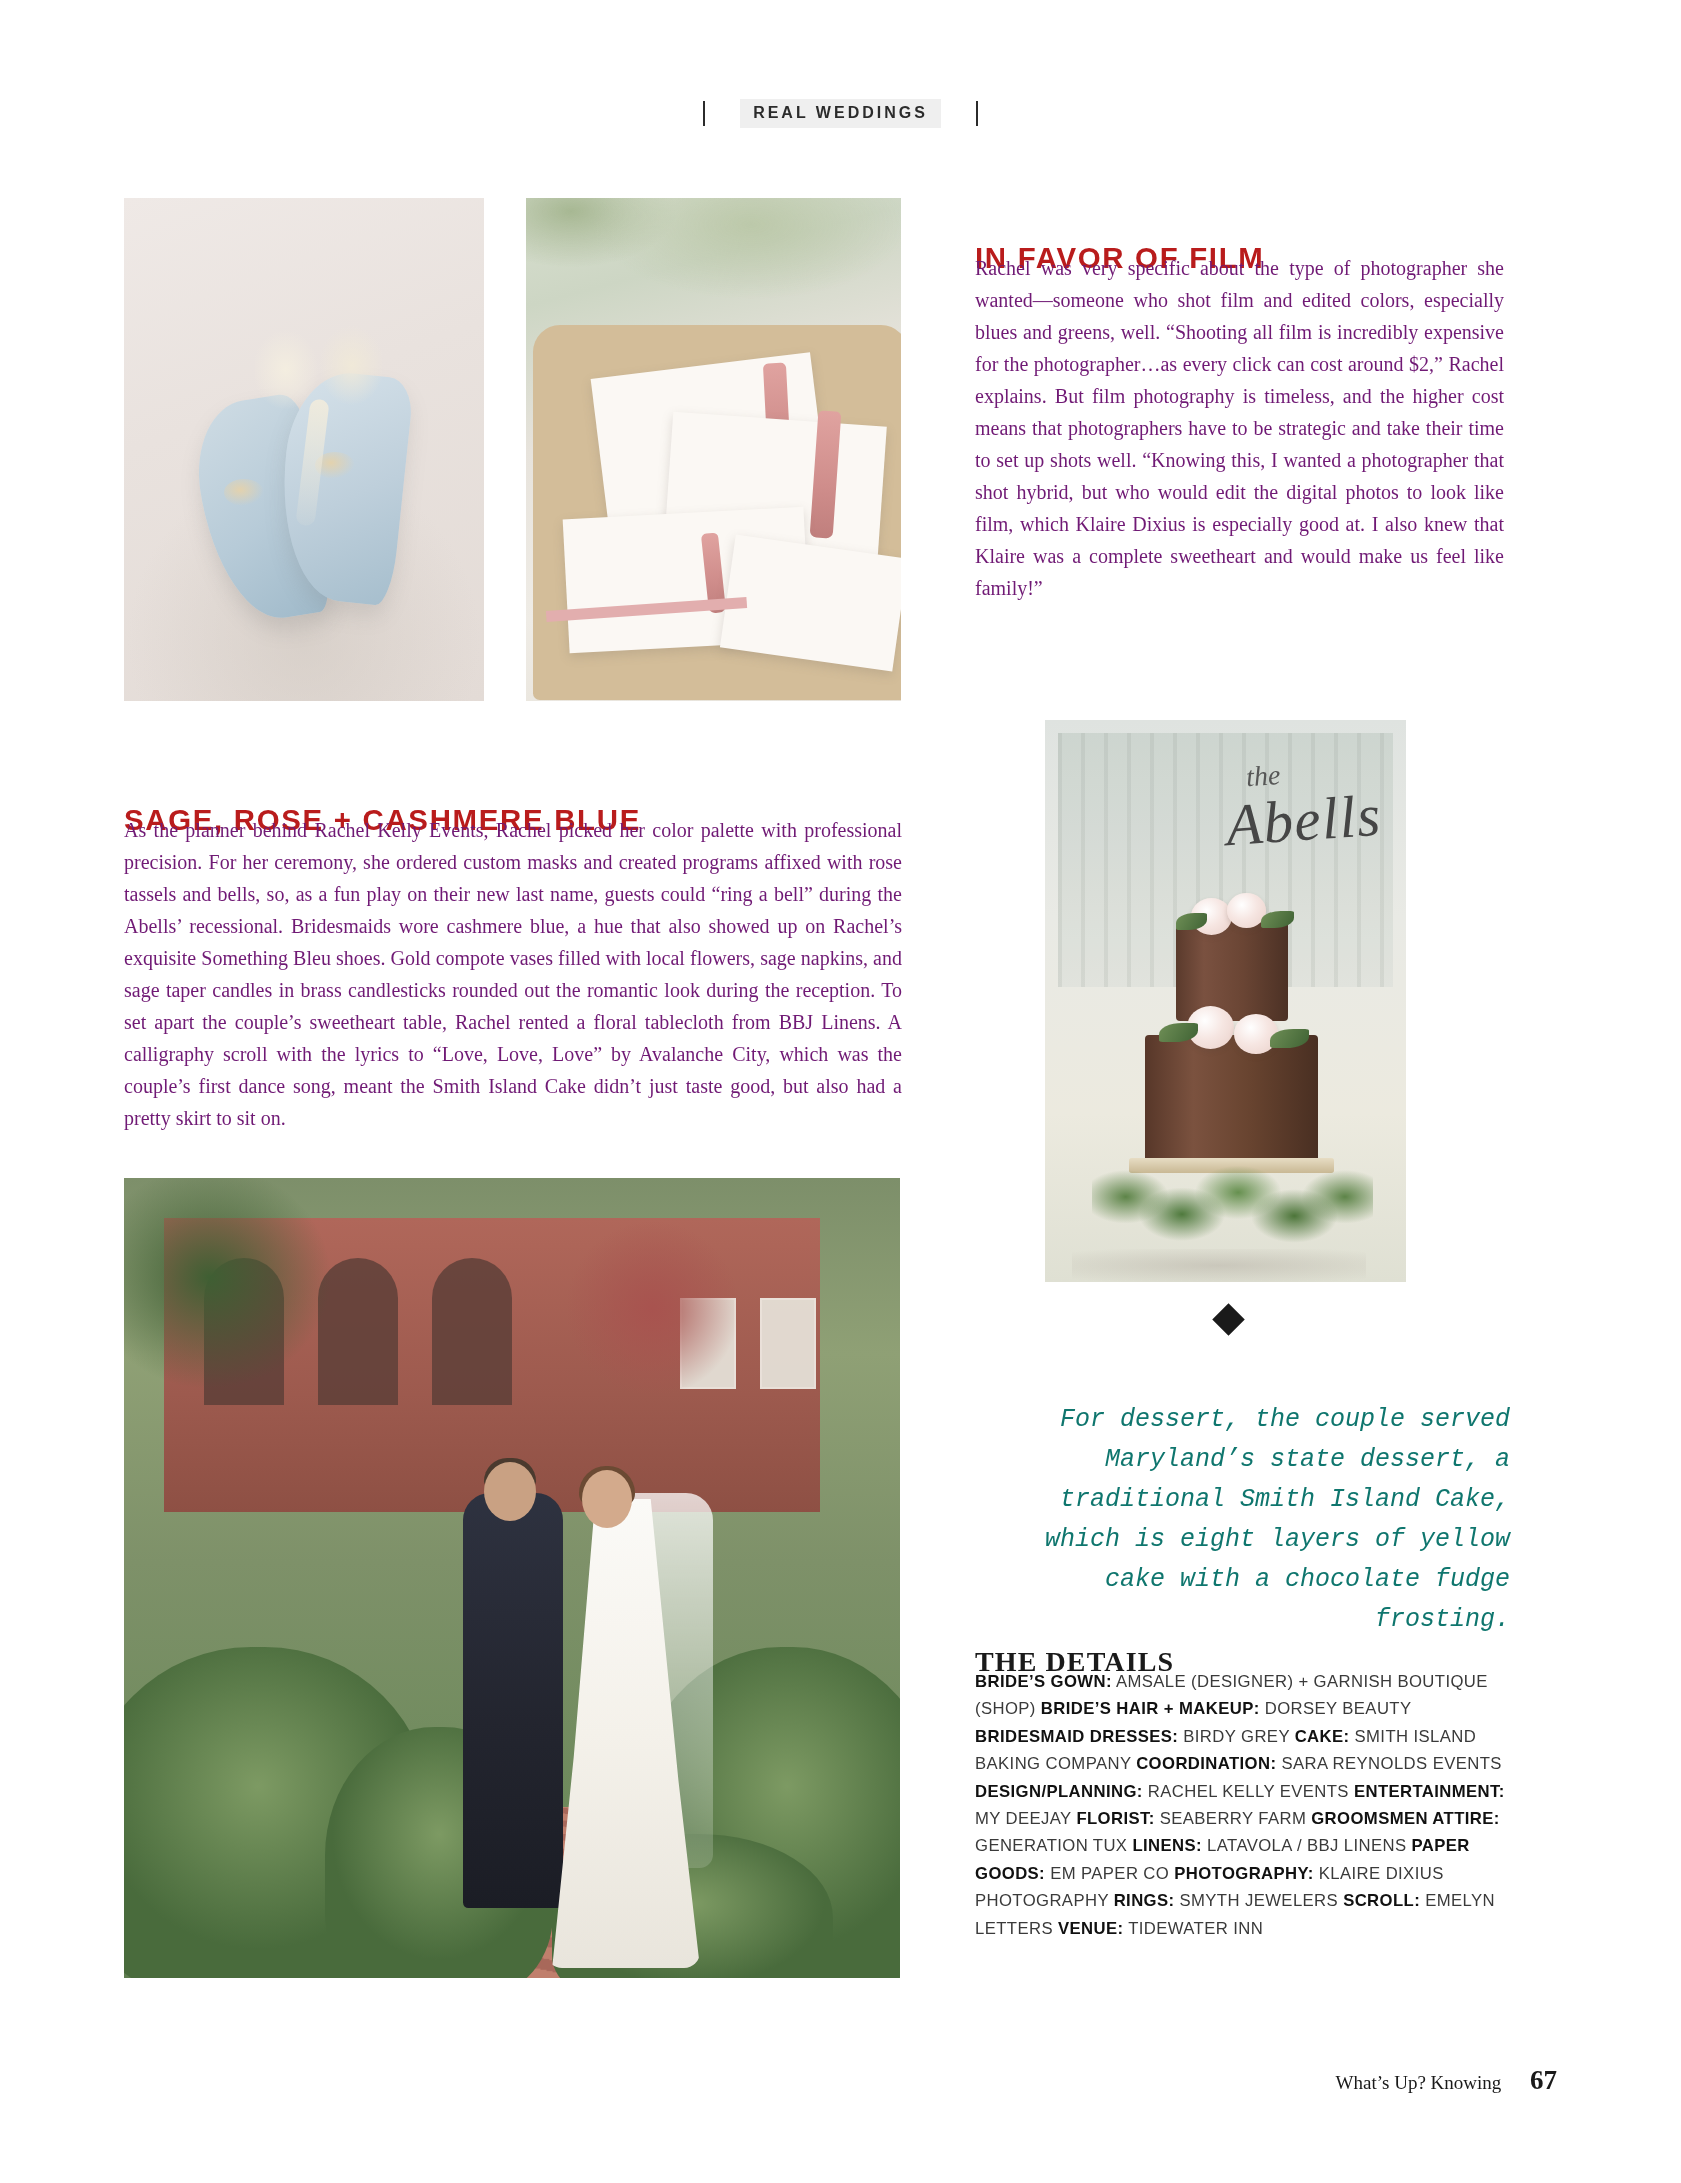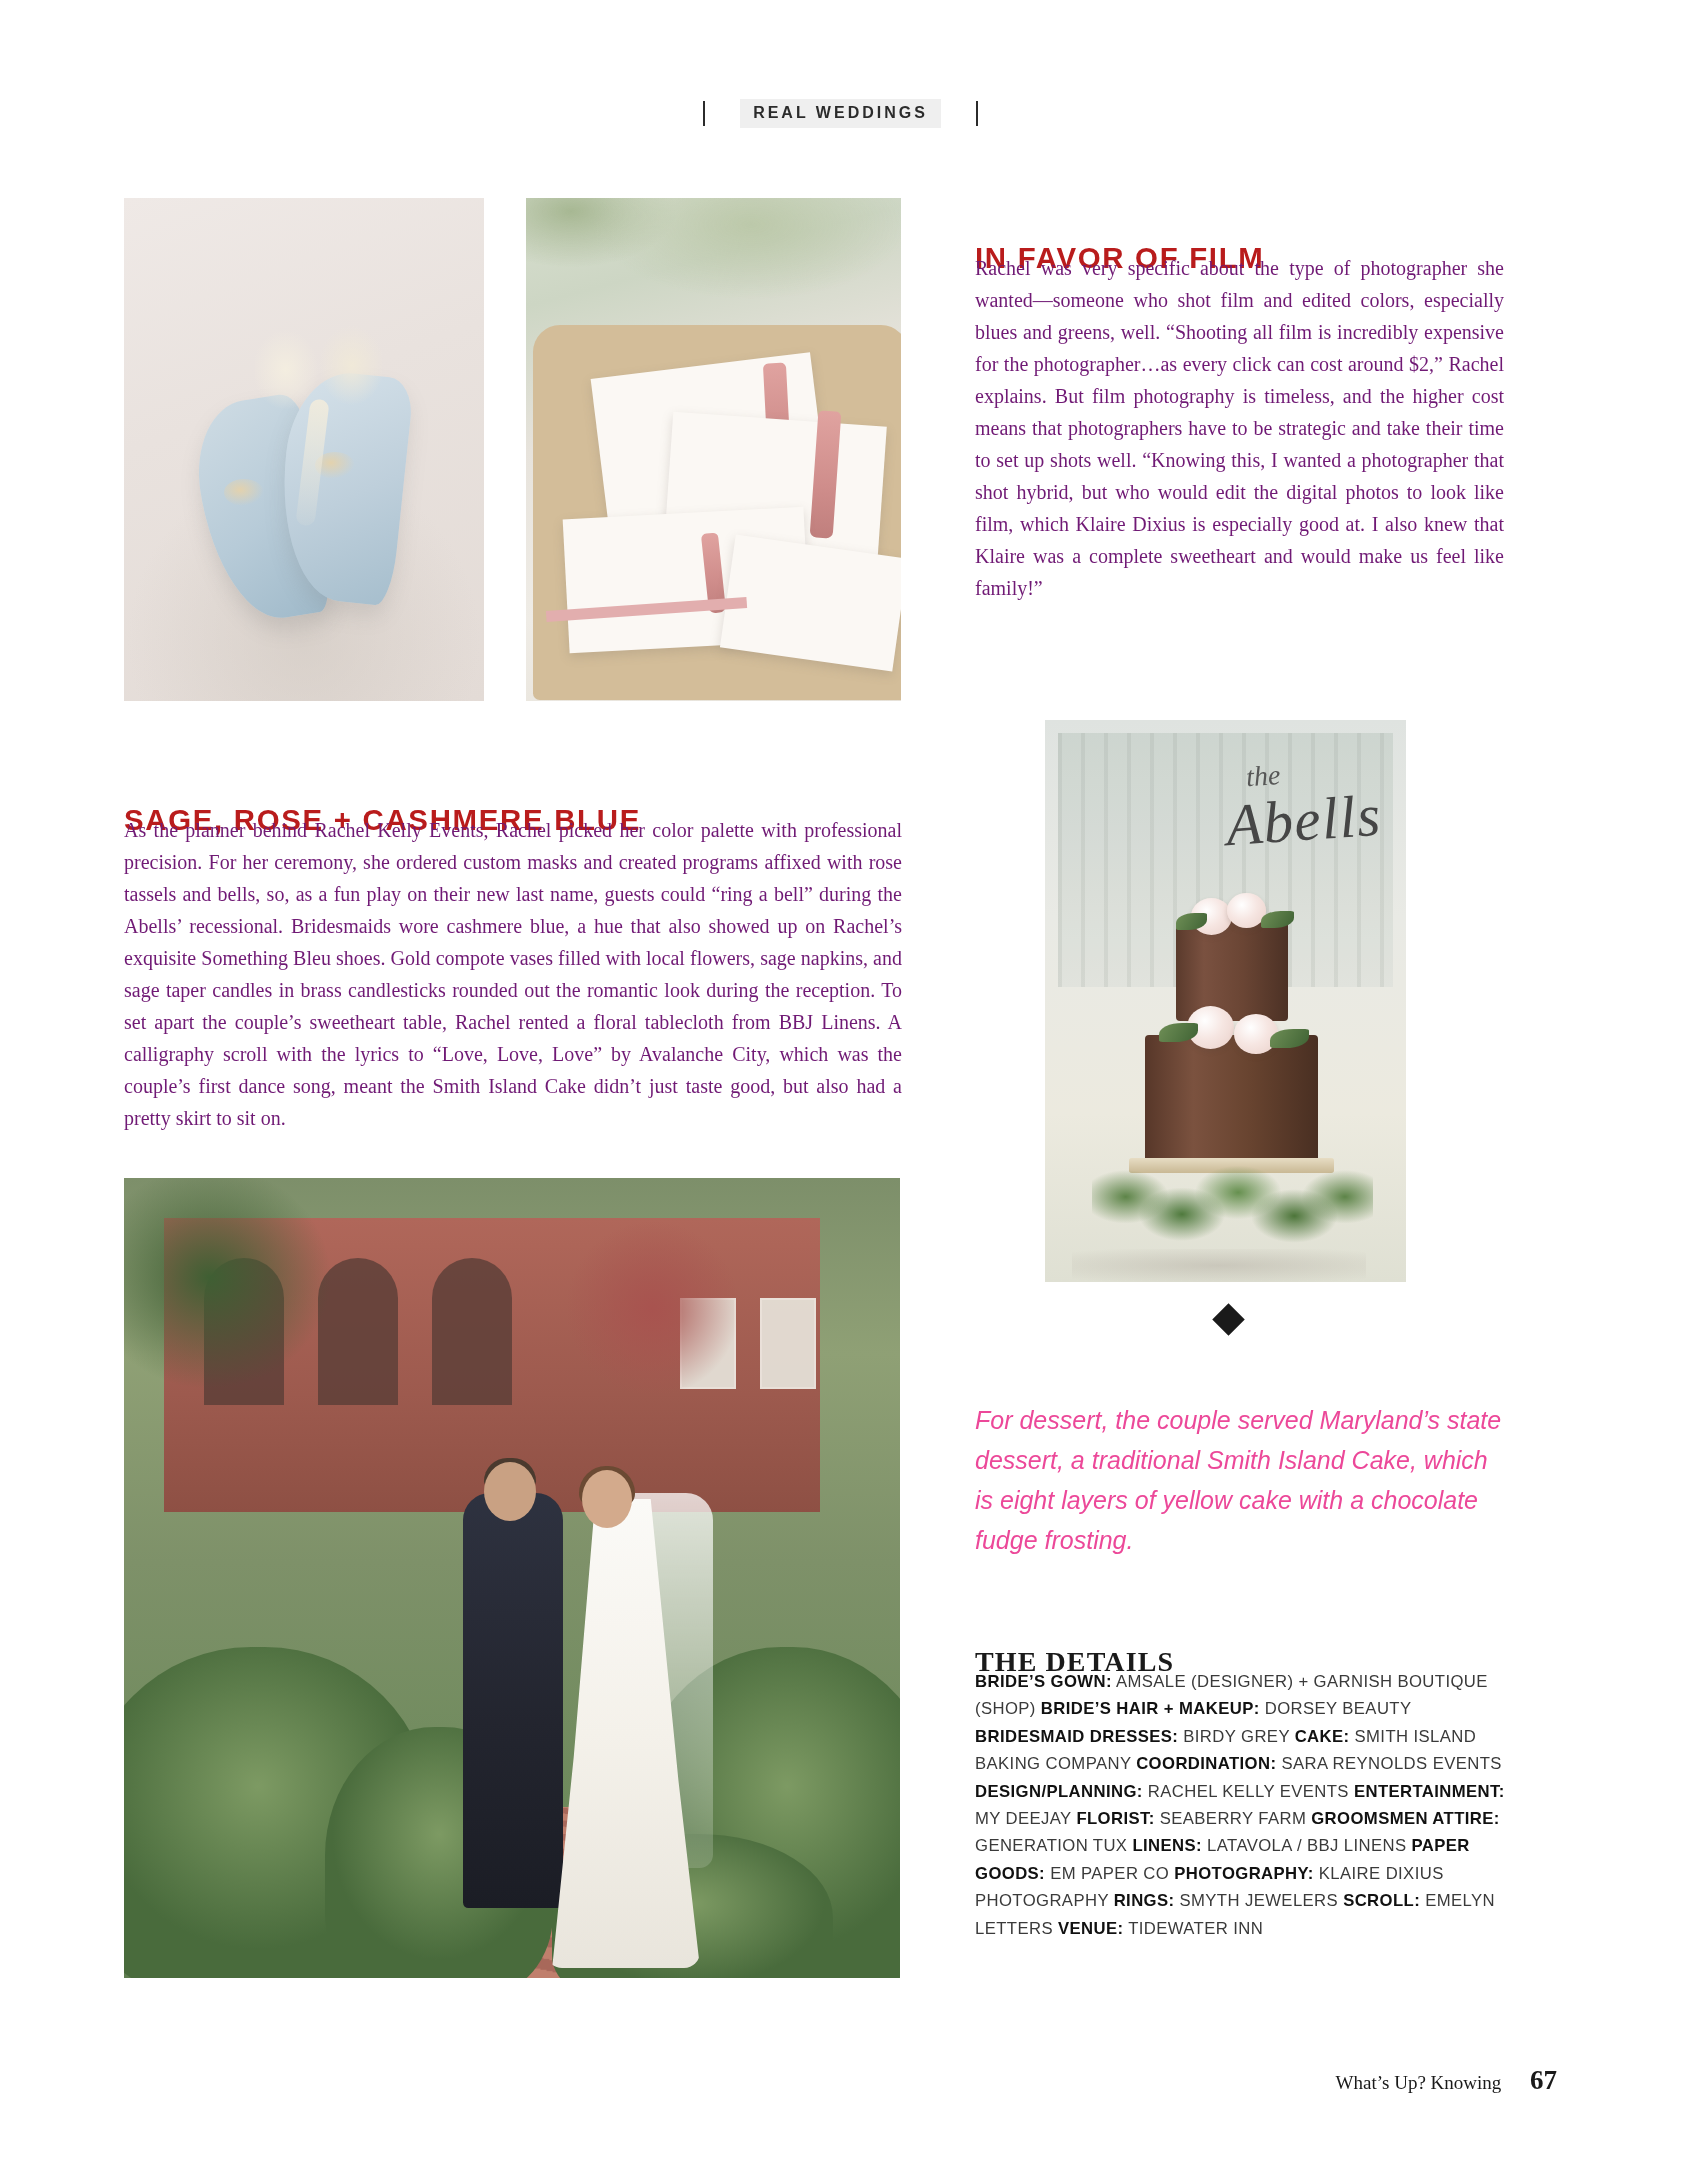--- a/index.html
+++ b/index.html
@@ -338,26 +338,26 @@
     width: 23px; height: 23px;
     background: #1a1a1a;
     transform: rotate(45deg);
   }
 
   #pullquote {
     position: absolute;
     left: 975px;
     top: 1375px;
     width: 535px;
-    font-family: Liberation Sans, sans-serif;
+    font-family: Liberation Mono, monospace;
     font-style: italic;
     font-size: 25px;
     line-height: 40px;
-    text-align: left;
-    color: #ec4899;
+    text-align: right;
+    color: #0f766e;
   }
 
   #head-details {
     position: absolute;
     left: 975px; top: 1618px;
     font-family: "Liberation Serif", serif;
     font-size: 28px;
     letter-spacing: 1.1px;
     color: #1a1a1a;
   }

